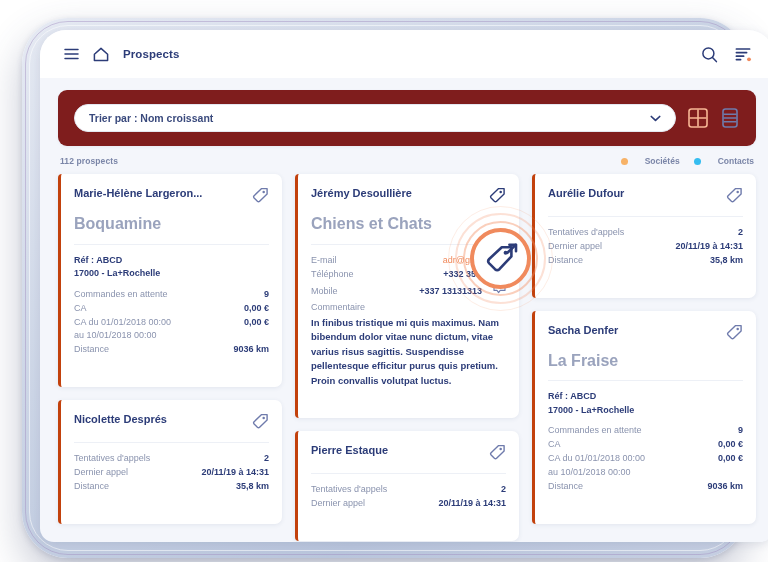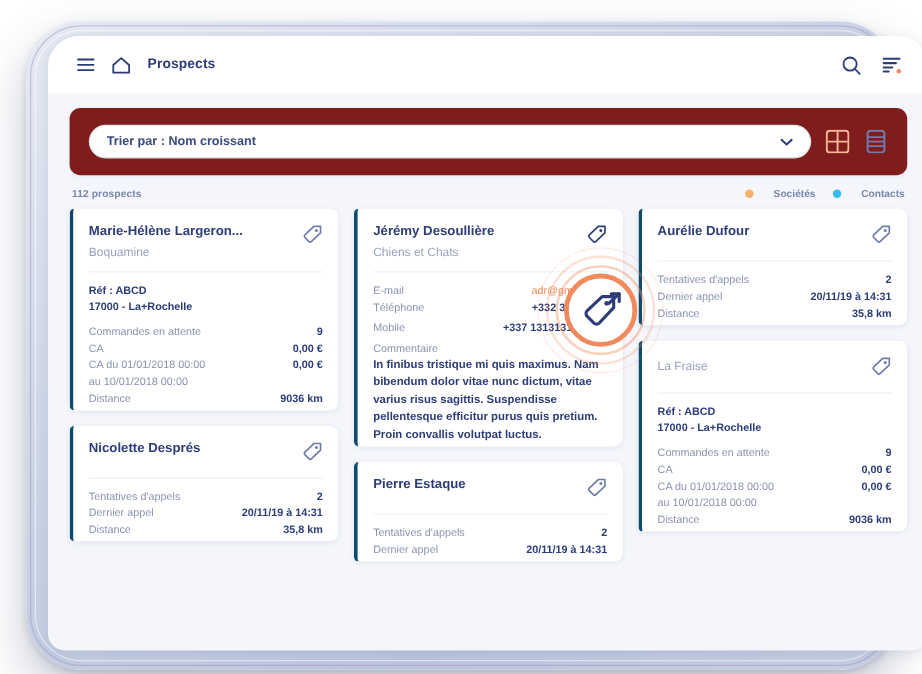--- a/index.html
+++ b/index.html
@@ -99,36 +99,36 @@
   
   #cards {
     padding: 0 18px;
     display: flex; gap: 13px;
     align-items: flex-start;
   }
   .col { flex:1; display:flex; flex-direction:column; gap:13px; min-width:0; }
 
   .card {
     background:#ffffff;
-    border-left: 3px solid #0c4a6e;
+    border-left: 3px solid #c2410c;
     border-radius: 4px 7px 7px 4px;
-    padding: 12px 13px 2px 13px;
+    padding: 12px 13px 30px 13px;
     box-shadow: 0 1px 4px rgba(70,85,130,0.10);
     position: relative;
   }
   .card-head { display:flex; align-items:flex-start; gap:6px; }
   .card-titles { min-width:0; flex:1; }
   .card-name {
     font-size: 11px; font-weight: 700; color:#2c3c78;
     white-space:nowrap; overflow:hidden; text-overflow:ellipsis;
     line-height: 1.35;
   }
   .card-sub {
-    font-size: 10px; color:#9aa3bd; font-weight:400;
-    margin-top: 3px; line-height:1.3;
+    font-size: 16px; color:#9aa3bd; font-weight:700;
+    margin-top: 13px; line-height:1.3;
   }
   .card-tag { flex:0 0 auto; margin-top:1px; }
   .divider { height:1px; background:#edf0f6; margin:9px 0 9px 0; }
 
   .ref-block { font-size:9px; font-weight:700; color:#2c3c78; line-height:1.5; margin-bottom:7px; }
 
   .row { display:flex; align-items:baseline; font-size:9px; line-height:1.55; gap:6px; }
   .row .k { color:#8a93ae; font-weight:400; }
   .row .v { margin-left:auto; font-weight:700; color:#2c3c78; text-align:right; white-space:nowrap; }
   .row .v.orange { color:#f08a5d; font-weight:400; }
@@ -399,20 +399,21 @@
           </div>
           <div class="row">
             <span class="k">Distance</span>
             <span class="v">35,8 km</span>
           </div>
         </div>
 
         <div class="card">
           <div class="card-head">
             <div class="card-titles">
+              <div class="card-name">Sacha Denfer</div>
               <div class="card-sub">La Fraise</div>
             </div>
             <span class="card-tag">
               <svg width="17" height="16" viewBox="0 0 17 16">
                 <path d="M9.6 1.6 L15.1 1.6 L15.1 7.1 L7.6 14.2 A1.6 1.6 0 0 1 5.4 14.2 L2.1 10.9 A1.6 1.6 0 0 1 2.1 8.7 Z" fill="none" stroke="#6f7bac" stroke-width="1.4" stroke-linejoin="round"></path>
                 <circle cx="11.7" cy="5" r="1.25" fill="#6f7bac"></circle>
               </svg>
             </span>
           </div>
           <div class="divider"></div>

